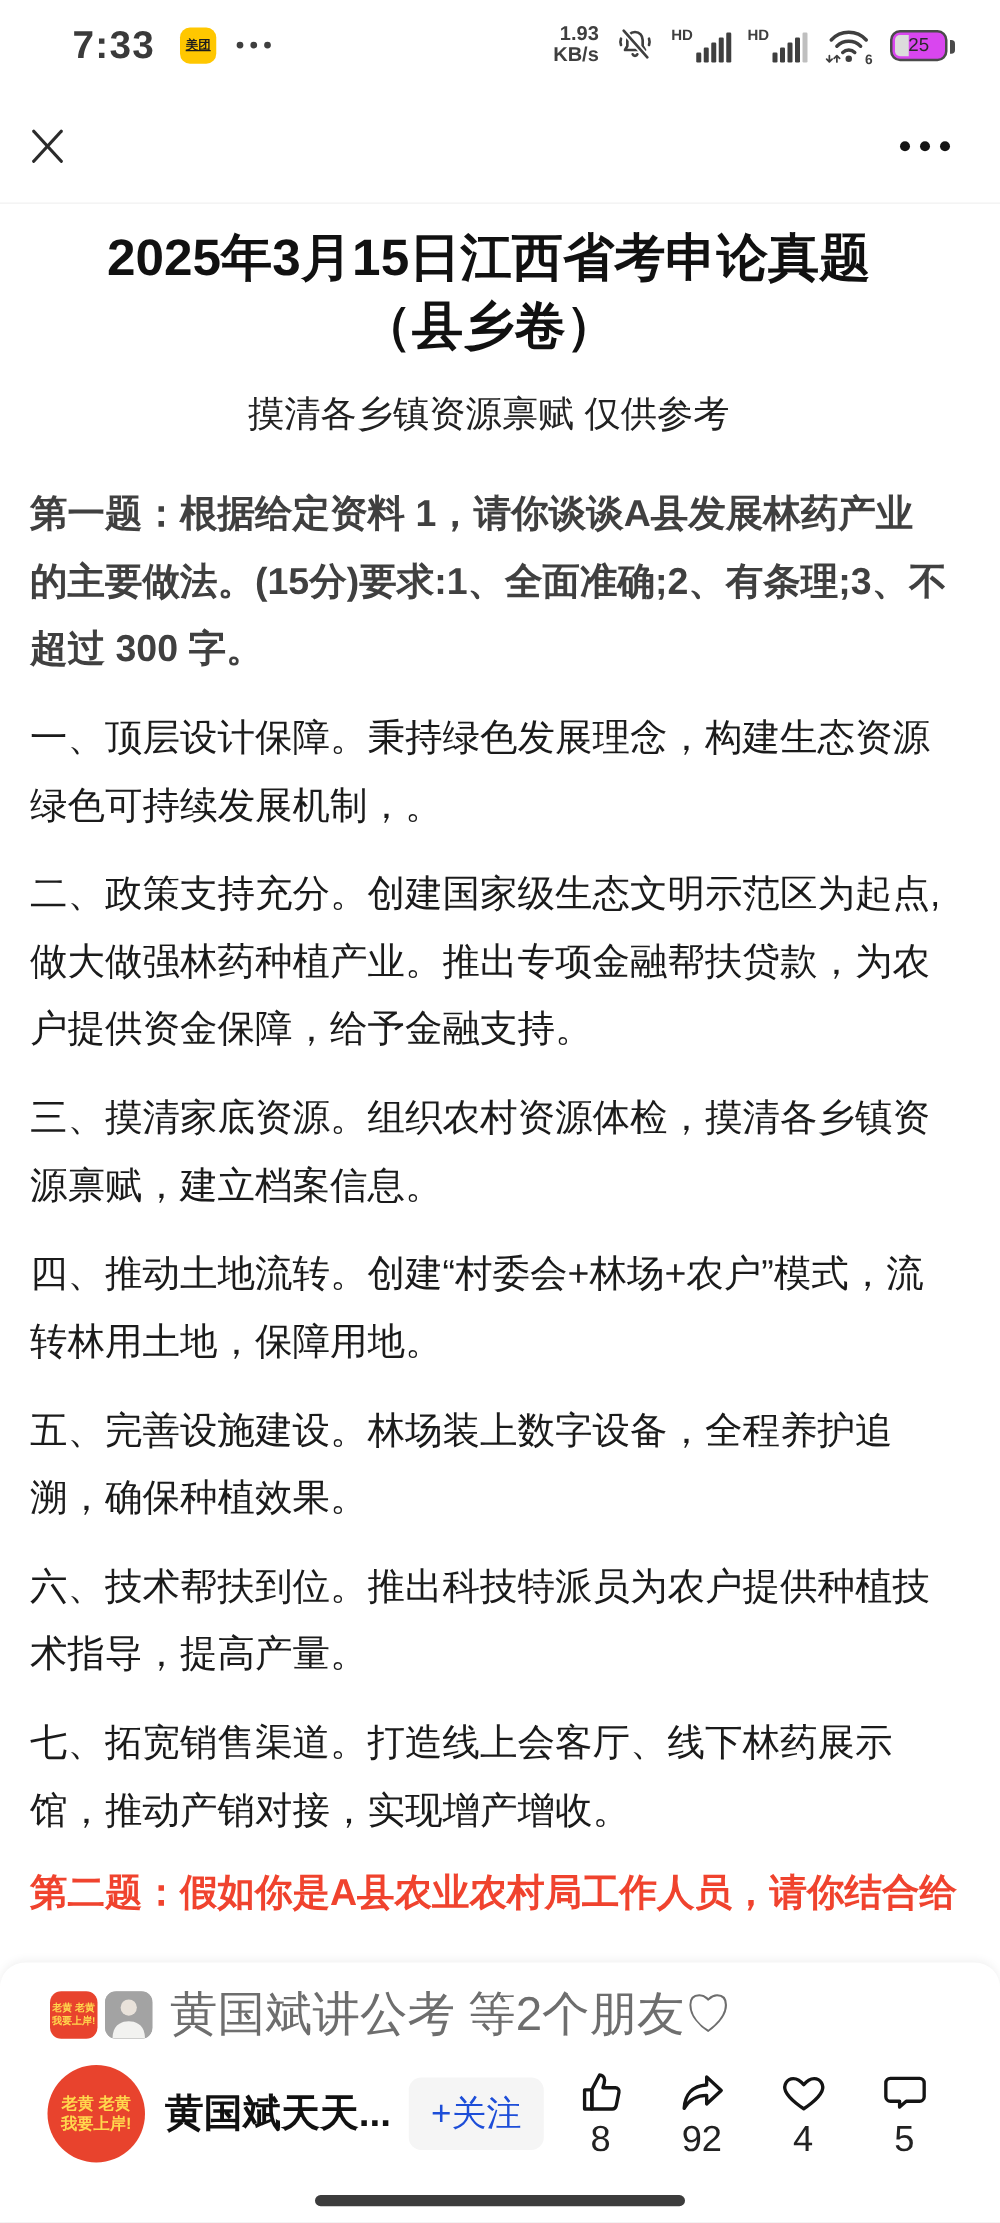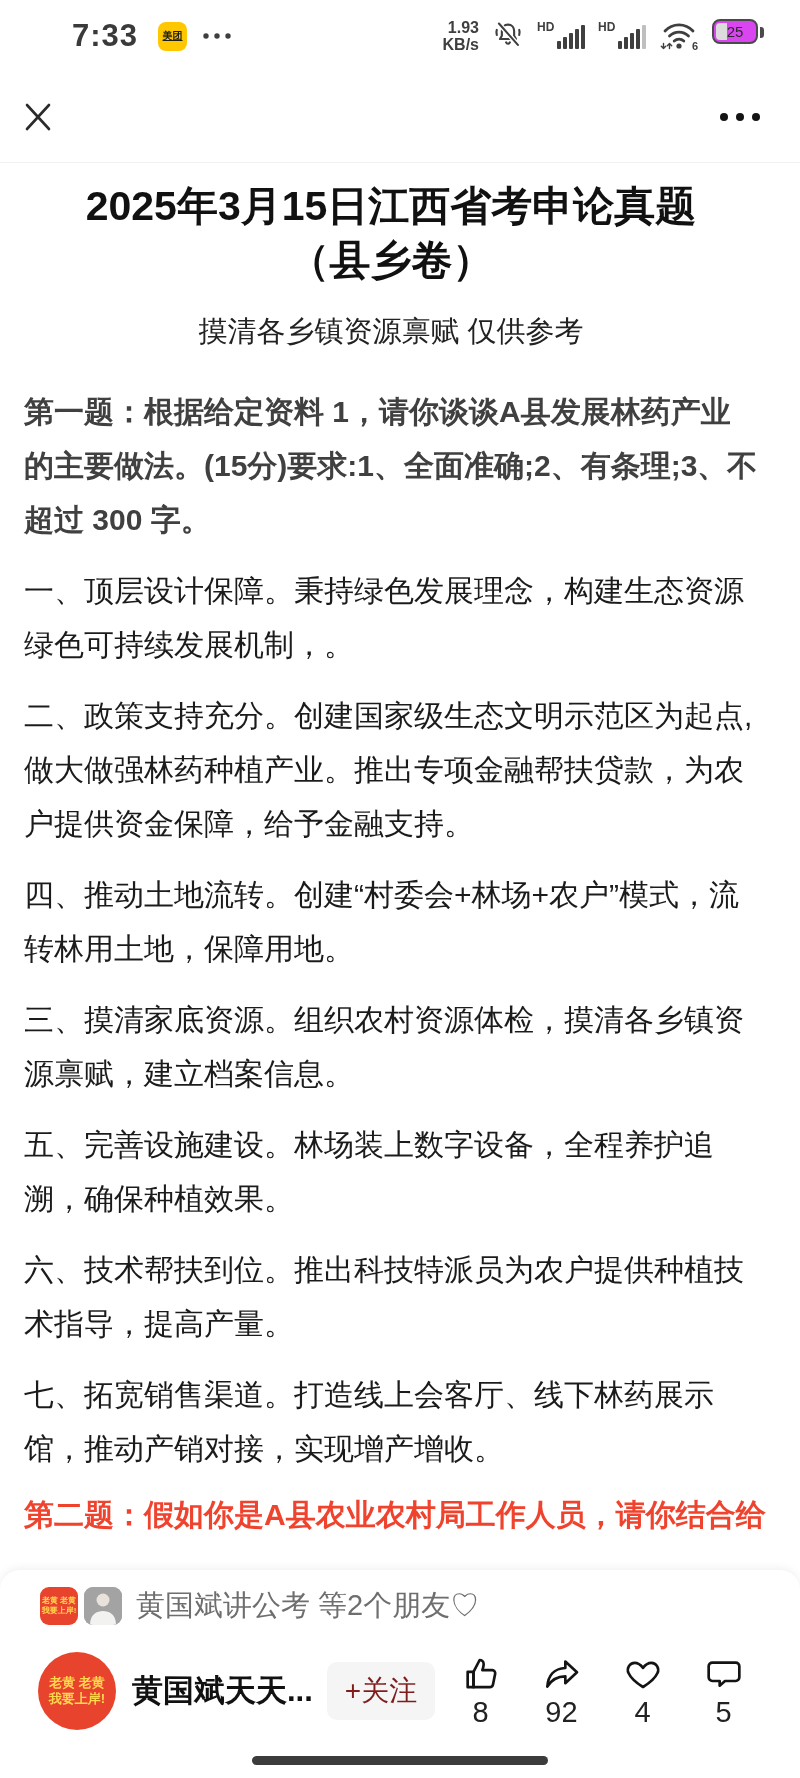--- a/index.html
+++ b/index.html
@@ -5,31 +5,31 @@
   * { margin:0; padding:0; box-sizing:border-box; }
   html,body { background:#e9e9e9; }
   .screen {
     position:relative; width:800px; height:1778px; margin:0 auto;
     background:#ffffff; overflow:hidden;
     font-family:"Liberation Sans", sans-serif; color:#161616;
   }
 
   
   .status-bar {
-    position:absolute; top:0; left:18px; right:0; height:72px;
+    position:absolute; top:0; left:4px; right:0; height:72px;
     display:flex; align-items:center; padding:0 42px 0 54px;
   }
   .sb-time { font-size:31px; font-weight:600; color:#3a3a3a; letter-spacing:1px; }
   .sb-badge {
     margin-left:20px; width:29px; height:29px; border-radius:8px;
     background:#ffc700; color:#1d1d1d; font-size:10px; font-weight:700;
     display:flex; align-items:center; justify-content:center; overflow:hidden;text-decoration:underline;
   }
   .sb-dots { margin-left:14px; display:flex; align-items:center; }
-  .sb-right { margin-left:auto; display:flex; gap:11px; }
+  .sb-right { margin-left:auto; display:flex; align-items:center; gap:11px; }
   .sb-speed { text-align:right; font-size:16px; line-height:17px; font-weight:700; color:#3f3f3f; }
   .battery { position:relative; width:46px; height:25px; border:2.5px solid #4a4a4a; border-radius:8px;
     display:flex; align-items:center; justify-content:center; font-size:15px; color:#2a2a2a; background:#d946ef; }
   .battery .fill { position:absolute; left:2px; top:2px; bottom:2px; width:11px; background:#dcdcdc; border-radius:4px 0 0 4px; }
   .battery .pct { position:relative; z-index:1; }
   .battery .nub { position:absolute; right:-8px; top:6px; width:4px; height:11px; background:#4a4a4a; border-radius:0 3px 3px 0; }
 
   
   .webview-header {
     position:absolute; top:72px; left:0; right:0; height:91px;
@@ -58,32 +58,32 @@
     background:#fff; border-radius:20px 20px 0 0;
     box-shadow:0 -2px 8px rgba(0,0,0,0.06);
   }
   .friends-row { position:absolute; top:16px; left:40px; display:flex; align-items:center; }
   .mini-avatar {
     width:38px; height:38px; border-radius:9px; overflow:hidden; flex:none;
     display:flex; flex-direction:column; align-items:center; justify-content:center;
   }
   .mini-avatar.red { background:#e8432d; color:#ffd84d; font-size:8px; font-weight:700; line-height:10px; text-align:center; }
   .mini-avatar.photo { background:#a9a9a9; margin-left:6px; }
-  .friends-label { margin-left:14px; font-size:29px; color:#6e6e6e; }
+  .friends-label { margin-left:14px; font-size:38px; color:#6e6e6e; }
 
   .account-row { position:absolute; top:82px; left:38px; right:36px; display:flex; align-items:center; }
   .big-avatar {
     width:78px; height:78px; border-radius:50%; background:#e8432d; flex:none;
     display:flex; flex-direction:column; align-items:center; justify-content:center;
     color:#ffd84d; font-size:13px; font-weight:700; line-height:16px; text-align:center;
   }
   .account-name { margin-left:16px; font-size:31px; font-weight:700; color:#111; white-space:nowrap; }
   .follow-btn {
     margin-left:14px; background:#f5f5f5; border:none; border-radius:10px;
-    padding:10px 18px; font-size:28px; color:#7f1d1d; font-family:inherit; cursor:pointer; flex:none;
+    padding:10px 18px; font-size:28px; color:#1d4ed8; font-family:inherit; cursor:pointer; flex:none;
   }
   .actions { margin-left:auto; display:flex; }
   .action { width:81px; text-align:center; cursor:pointer; }
   .action .cnt { margin-top:2px; font-size:29px; color:#222; }
 
   .home-indicator {
     position:absolute; bottom:13px; left:50%; transform:translateX(-50%);
     width:296px; height:9px; border-radius:5px; background:#3c3c3c; cursor:grab;
   }
 
@@ -178,22 +178,22 @@
     </span>
   </div>
 
   <div class="article">
     <h1 class="article-title">2025年3月15日江西省考申论真题
 （县乡卷）</h1>
     <div class="article-subtitle">摸清各乡镇资源禀赋 仅供参考</div>
     <p class="question">第一题：根据给定资料 1，请你谈谈A县发展林药产业的主要做法。(15分)要求:1、全面准确;2、有条理;3、不超过 300 字。</p>
     <p class="point">一、顶层设计保障。秉持绿色发展理念，构建生态资源绿色可持续发展机制，。</p>
     <p class="point">二、政策支持充分。创建国家级生态文明示范区为起点,做大做强林药种植产业。推出专项金融帮扶贷款，为农户提供资金保障，给予金融支持。</p>
+    <p class="point">三、摸清家底资源。组织农村资源体检，摸清各乡镇资源禀赋，建立档案信息。</p>
     <p class="point">四、推动土地流转。创建“村委会+林场+农户”模式，流转林用土地，保障用地。</p>
-    <p class="point">三、摸清家底资源。组织农村资源体检，摸清各乡镇资源禀赋，建立档案信息。</p>
     <p class="point">五、完善设施建设。林场装上数字设备，全程养护追溯，确保种植效果。</p>
     <p class="point">六、技术帮扶到位。推出科技特派员为农户提供种植技术指导，提高产量。</p>
     <p class="point">七、拓宽销售渠道。打造线上会客厅、线下林药展示馆，推动产销对接，实现增产增收。</p>
     <p class="question2">第二题：假如你是A县农业农村局工作人员，请你结合给</p>
   </div>
 
   <div class="bottom-panel">
 
     <div class="friends-row" style="cursor:pointer;">
       <span class="mini-avatar red">

